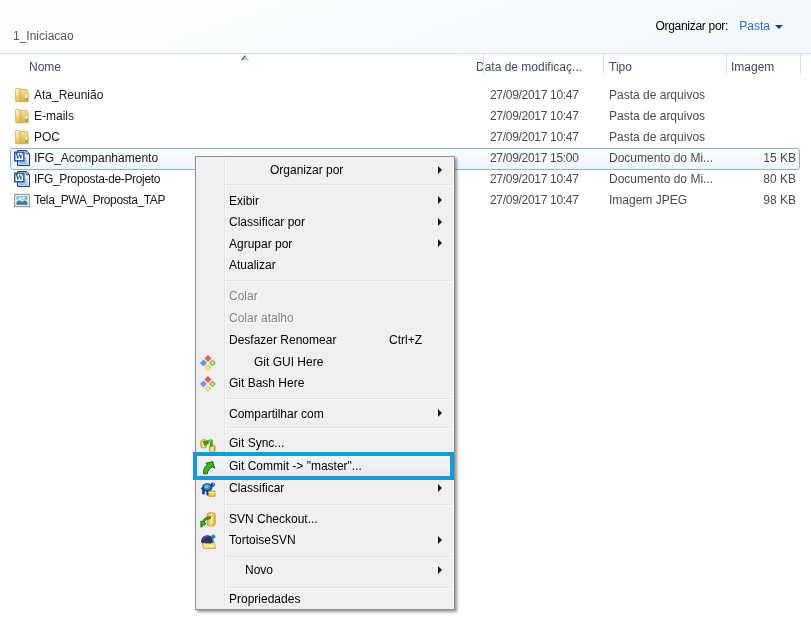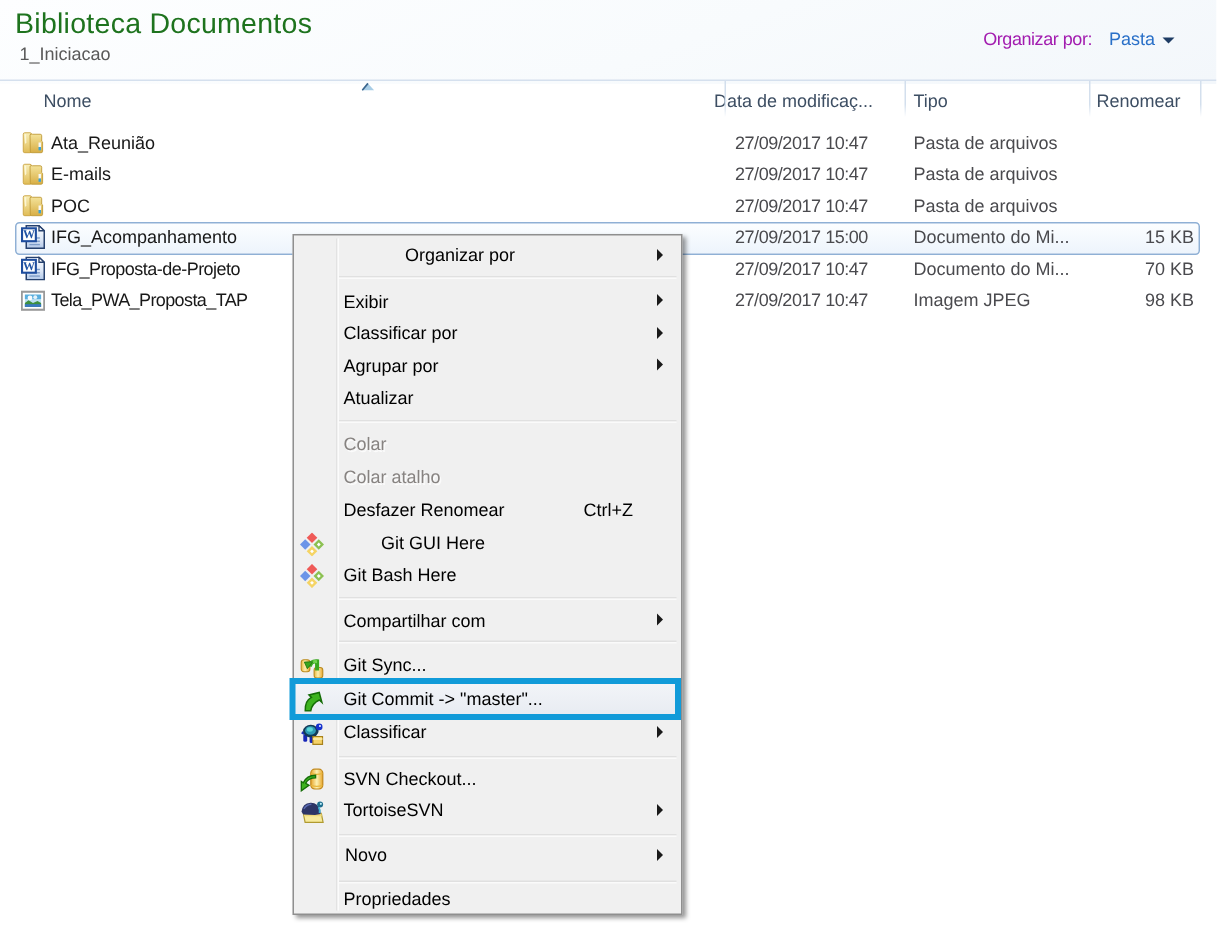--- a/index.html
+++ b/index.html
@@ -4,21 +4,21 @@
 <style>
   html,body{margin:0;padding:0;}
   body{width:811px;height:619px;overflow:hidden;background:#fff;
        font-family:"Liberation Sans", sans-serif;}
   .abs{position:absolute;}
   #stage{position:relative;width:811px;height:619px;background:#fff;}
   .topband{left:0;top:0;width:811px;height:56px;
     background:linear-gradient(160deg,#fdfeff 0%,#f8fbfd 55%,#f3f7fb 100%);}
   .title{left:10px;top:6px;font-size:19px;color:#1e731e;letter-spacing:0.18px;}
   .subtitle{left:13px;top:29px;font-size:12px;color:#5a5a5a;}
-  .orgby{top:19px;right:83px;font-size:12px;color:#a21caf;letter-spacing:-0.3px;}
+  .orgby{top:19px;right:83px;font-size:12px;color:#000000;letter-spacing:-0.3px;}
   .pasta{top:19px;right:41px;font-size:12px;color:#2a70c8;}
   .ddarrow{top:24.5px;right:28px;width:0;height:0;border-left:4px solid transparent;
     border-right:4px solid transparent;border-top:4px solid #1e3c64;}
   
   .hdrline{left:0;top:53px;width:811px;height:1px;background:#d5e0ee;}
   .hdr{top:60px;font-size:12px;color:#3d4e63;}
   .vline{top:53.5px;width:1px;height:24px;background:linear-gradient(#d3dfed 65%,rgba(211,223,237,0));}
   .sortglyph{left:241px;top:54.5px;}
   
   .rowtext{font-size:12px;color:#181818;white-space:nowrap;}
@@ -40,31 +40,30 @@
   .marrow{left:438px;width:0;height:0;border-top:4.5px solid transparent;
     border-bottom:4.5px solid transparent;border-left:4.5px solid #1a1a1a;}
   .hlbox{left:193px;top:451.5px;width:261px;height:28.5px;border:4.5px solid #119bd9;
     box-sizing:border-box;background:linear-gradient(#f2f4f8,#e8ecf2);}
   .icon16{width:16px;height:16px;}
 </style>
 </head>
 <body>
 <div id="stage">
   <div class="abs topband"></div>
-  <div class="abs title">Biblioteca Documentos</div>
   <div class="abs subtitle">1_Iniciacao</div>
   <div class="abs orgby">Organizar por:</div>
   <div class="abs pasta">Pasta</div>
   <div class="abs ddarrow"></div>
 
   <div class="abs hdrline"></div>
   <div class="abs hdr" style="left:13px;margin-left:16px;">Nome</div>
   <div class="abs hdr" style="left:476px;">Data de modificaç...</div>
   <div class="abs hdr" style="left:609px;">Tipo</div>
-  <div class="abs hdr" style="left:731px;">Renomear</div>
+  <div class="abs hdr" style="left:731px;">Imagem</div>
   <div class="abs vline" style="left:483px;"></div>
   <div class="abs vline" style="left:603px;"></div>
   <div class="abs vline" style="left:726px;"></div>
   <div class="abs vline" style="left:800px;"></div>
   <svg class="abs sortglyph" width="9" height="6" viewBox="0 0 9 6">
     <path d="M0.5 5.2 L4.3 0.6 L8.4 5.2 Z" fill="#a8cde6"></path>
     <path d="M0.5 5.2 L4.3 0.6" stroke="#39648c" stroke-width="1.1" fill="none"></path>
   </svg>
 
   <div class="abs selrow"></div>
@@ -165,21 +164,21 @@
  <path d="M12 0.5 L12 3.8 L15.5 3.8 Z" fill="#fff" stroke="#26416e" stroke-width="0.9"></path>
  <rect x="5.6" y="8.2" width="7" height="0.9" fill="#7d9cc8"></rect>
  <rect x="5.6" y="10.4" width="7" height="0.9" fill="#7d9cc8"></rect>
  <rect x="5.6" y="12.6" width="7" height="0.9" fill="#7d9cc8"></rect>
  <rect x="0.7" y="2.2" width="9.2" height="8.6" fill="#fff" stroke="#1e4d9e" stroke-width="1.4"></rect>
  <text x="5.3" y="8.9" font-family="Liberation Serif" font-size="8" font-weight="bold" fill="#2053a4" text-anchor="middle">W</text>
 </svg></div>
       <div class="abs rowtext" style="left:34px;top:172px;letter-spacing:-0.35px;">IFG_Proposta-de-Projeto</div>
       <div class="abs rowtext dim" style="left:490px;top:172px;letter-spacing:-0.3px;">27/09/2017 10:47</div>
       <div class="abs rowtext dim" style="left:609px;top:172px;">Documento do Mi...</div>
-      <div class="abs rowtext dim szcell" style="left:736px;top:172px;">70 KB</div>
+      <div class="abs rowtext dim szcell" style="left:736px;top:172px;">80 KB</div>
       <div class="abs" style="left:14px;top:192px;width:16px;height:16px;"><svg class="icon16" viewBox="0 0 16 16">
  <rect x="0.5" y="2.5" width="15" height="12" fill="#fff" stroke="#9a9a9a" stroke-width="1.4"></rect>
  <rect x="2.6" y="4.4" width="10.8" height="8.2" fill="#bde0f2"></rect>
  <rect x="2.6" y="4.4" width="10.8" height="3" fill="#5aaede"></rect>
  <circle cx="6" cy="6.6" r="1.6" fill="#fff" opacity="0.95"></circle>
  <circle cx="9.5" cy="6.1" r="1.3" fill="#fff" opacity="0.85"></circle>
  <path d="M2.6 10 L5 8.2 L8 10 L11 8.6 L13.4 10 L13.4 12.6 L2.6 12.6 Z" fill="#3e8f3e"></path>
  <rect x="2.6" y="10.8" width="10.8" height="1.8" fill="#3a78c2"></rect>
 </svg></div>
       <div class="abs rowtext" style="left:34px;top:193px;letter-spacing:-0.4px;">Tela_PWA_Proposta_TAP</div>
@@ -292,19 +291,19 @@
  <path d="M2.2 9.2 L14.2 9.2 L15.4 15.3 L3.4 15.3 Z" fill="#f7ea9c" stroke="#b09a30" stroke-width="0.8"></path>
  <path d="M2.2 9.2 L14.2 9.2 L14.6 11.2 L2.8 11.2 Z" fill="#efd877"></path>
  <path d="M1 8.2 Q1.6 2.6 7 2.2 Q12 2 13.4 7.4 L13.8 9.6 L10 10.4 L2.2 10 Z" fill="#2d3566"></path>
  <path d="M2.6 6.2 Q4.4 3.4 7.6 3.2" stroke="#5a6ab0" stroke-width="1" fill="none"></path>
  <circle cx="13.4" cy="3.4" r="2" fill="#1e6e8e"></circle>
  <circle cx="13.9" cy="2.9" r="0.7" fill="#bfeef8"></circle>
  <path d="M12.4 5.2 Q13.6 6.8 13 9" stroke="#3fb3d4" stroke-width="1.2" fill="none"></path>
 </svg></div>
       <div class="abs msep" style="top:556px;"></div>
       <div class="abs msep2" style="top:557px;"></div>
-      <div class="abs mi" style="left:230px;top:563px;">Novo</div>
+      <div class="abs mi" style="left:245px;top:563px;">Novo</div>
       <div class="abs marrow" style="top:565.5px;"></div>
       <div class="abs msep" style="top:586.5px;"></div>
       <div class="abs msep2" style="top:587.5px;"></div>
       <div class="abs mi" style="left:229px;top:591.5px;">Propriedades</div>
     </div>
 </div>
 
 </body></html>

